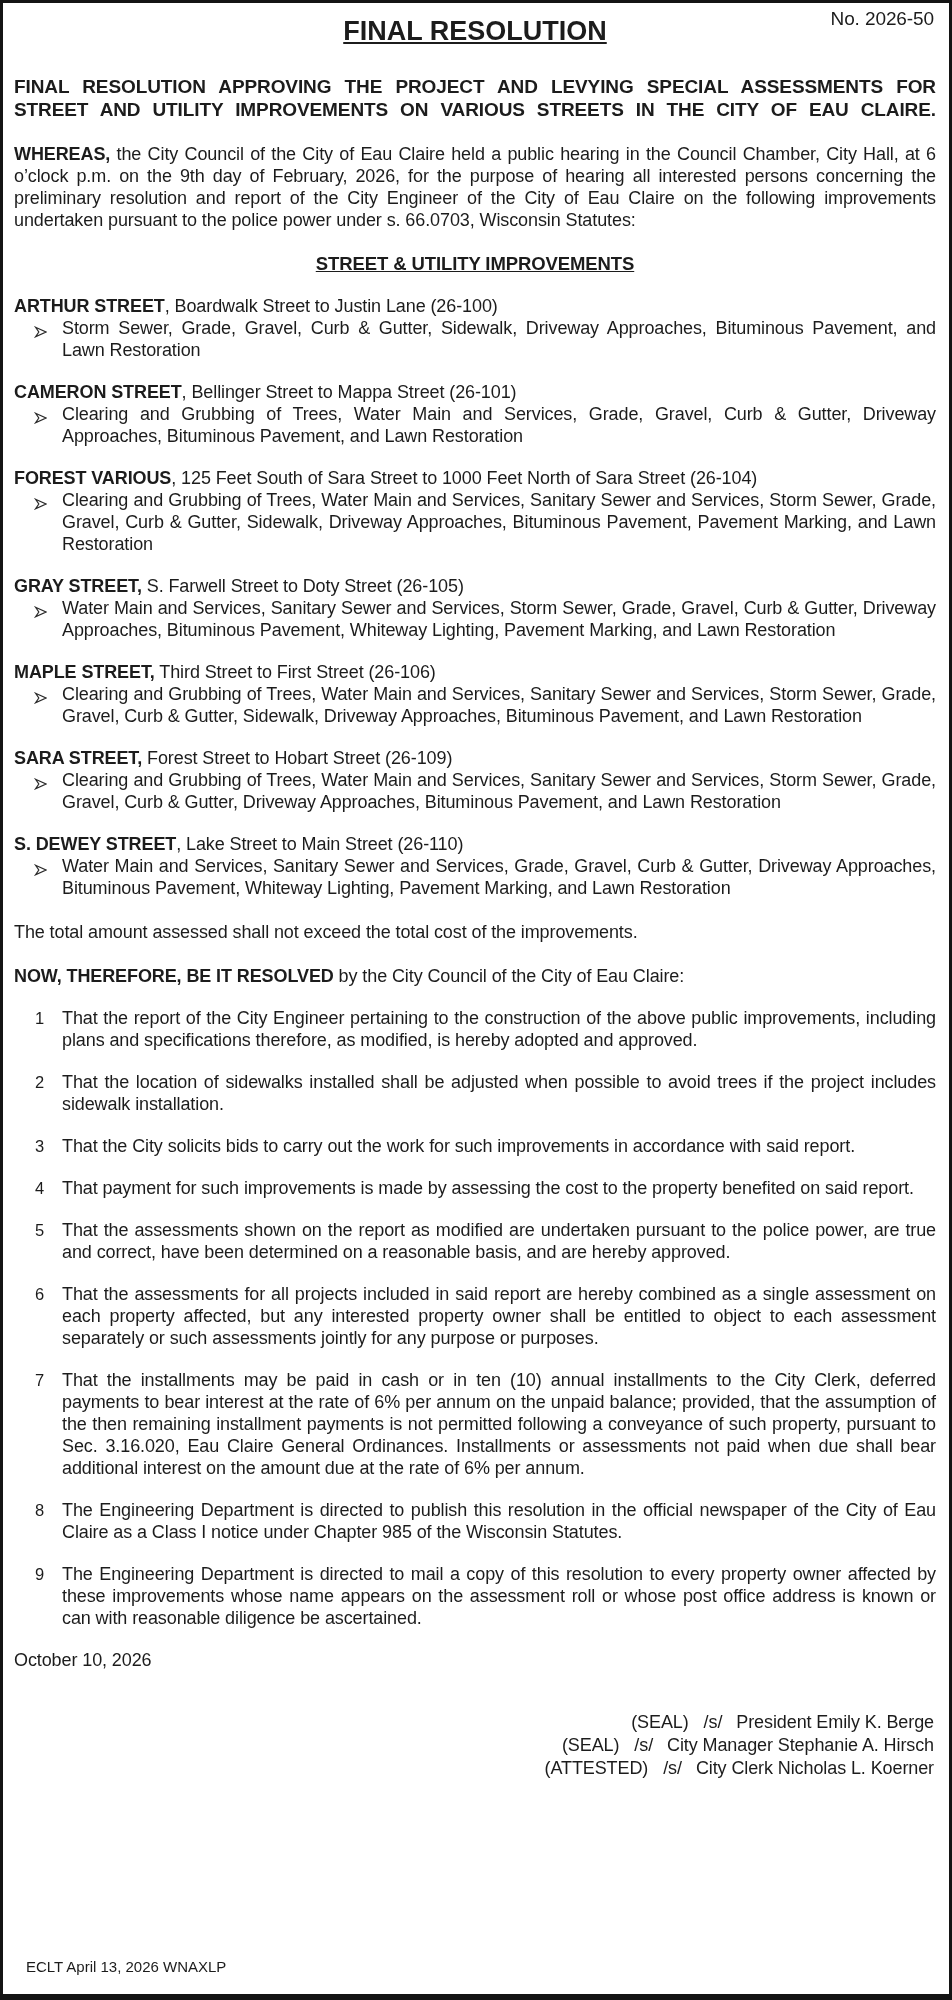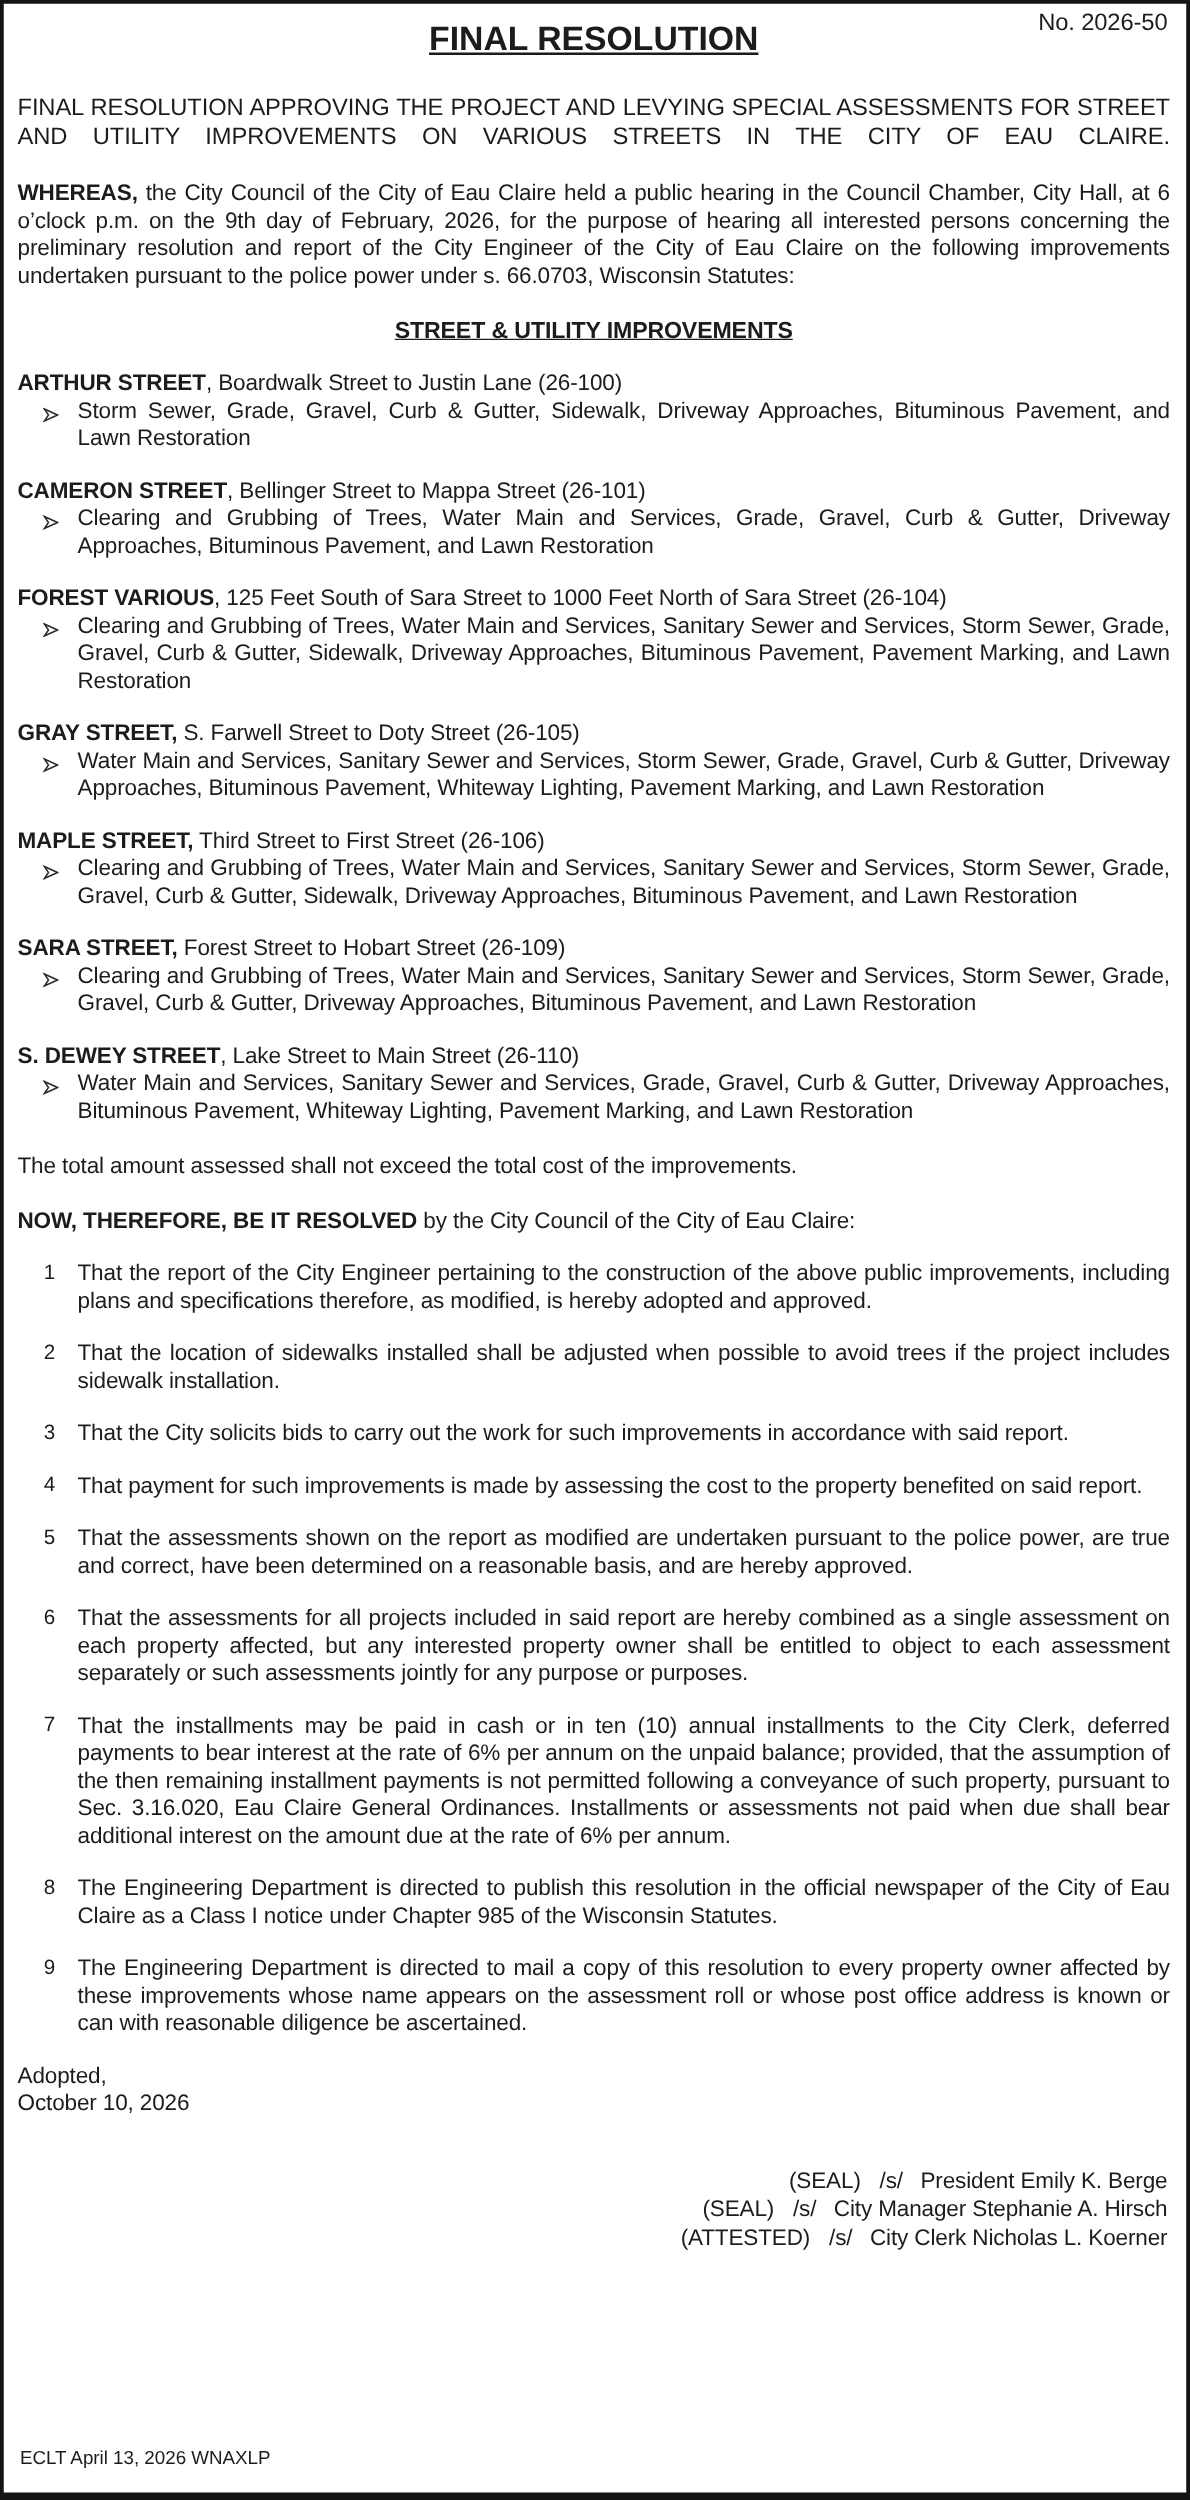--- a/index.html
+++ b/index.html
@@ -29,21 +29,21 @@
     text-align: center;
     font-weight: bold;
     font-size: 27px;
     line-height: 30px;
     margin-top: 7px;
     letter-spacing: 0;
     text-decoration: underline;
   }
   .doc-heading {
     margin-top: 29px;
-    font-weight: normal;
+    font-weight: bold;
     font-size: 19px;
     line-height: 23px;
     text-align: justify;
     text-align-last: justify;
   }
   .para { margin-top: 22px; text-align: justify; }
   .b { font-weight: bold; }
   .section-header {
     margin-top: 22px;
     text-align: center;
@@ -70,21 +70,21 @@
     font-size: 16.5px;
   }
   .res-text { flex: 1; text-align: justify; }
   .adopted { margin-top: 20px; }
   .signatures { margin-top: 40px; text-align: right; padding-right: 2px; }
   .sig-row { line-height: 23px; }
   .sig-seal { margin-right: 15px; text-align: center; }
   .sig-slash { margin-right: 14px; }
   .footer-note {
     position: absolute;
-    left: 13px;
+    left: 23px;
     bottom: 16px;
     font-size: 15px;
     letter-spacing: 0;
   }
   .arrow-cell svg { display: inline-block; }
 </style>
 </head>
 <body>
 
 <div class="page">
@@ -212,21 +212,20 @@
       <span class="res-num">8</span>
       <span class="res-text">The Engineering Department is directed to publish this resolution in the official newspaper of the City of Eau Claire as a Class I notice under Chapter 985 of the Wisconsin Statutes.</span>
     </div>
 
     <div class="res-item">
       <span class="res-num">9</span>
       <span class="res-text">The Engineering Department is directed to mail a copy of this resolution to every property owner affected by these improvements whose name appears on the assessment roll or whose post office address is known or can with reasonable diligence be ascertained.</span>
     </div>
 
   <div class="adopted">
-    <div>Adopted,</div>
     <div>October 10, 2026</div>
   </div>
 
   <div class="signatures">
 
       <div class="sig-row">
         <span class="sig-seal">(SEAL)</span><span class="sig-slash">/s/</span><span>President Emily K. Berge</span>
       </div>
 
       <div class="sig-row">

